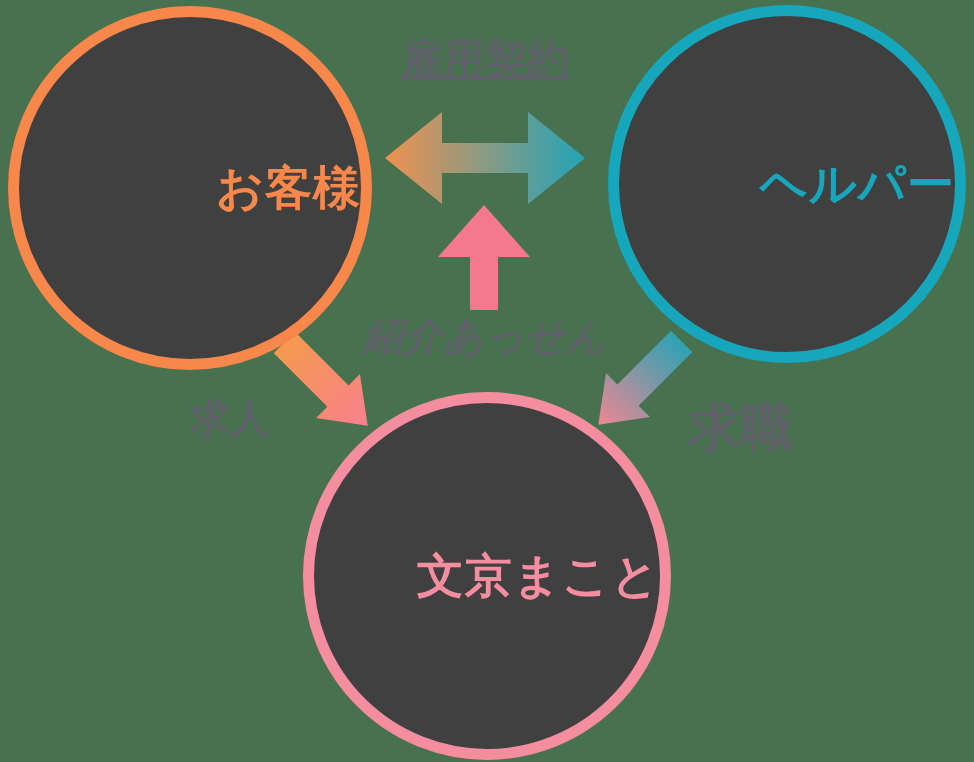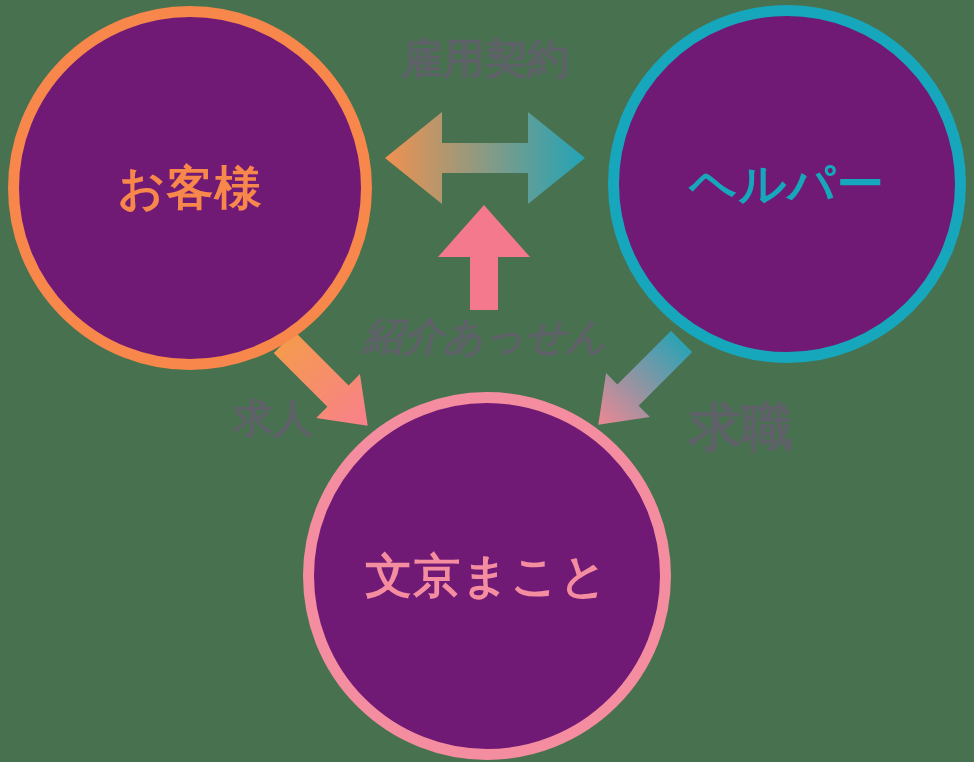--- a/index.html
+++ b/index.html
@@ -7,25 +7,25 @@
     position: relative;
     width: 974px;
     height: 762px;
     overflow: hidden;
     font-family: "Liberation Sans", "DejaVu Sans", sans-serif;
   }
   .circle {
     position: absolute;
     box-sizing: border-box;
     border-radius: 50%;
-    background: #701a75;
+    background: #404040;
     border: 11px solid #ccc;
     display: flex;
     align-items: center;
-    justify-content: center;
+    justify-content: flex-end;
   }
   .circle-label {
     font-size: 47px;
     font-weight: bold;
     letter-spacing: 1px;
     white-space: nowrap;
   }
   .circle-customer { left: 8px;   top: 6px;   width: 364px; height: 364px; }
   .circle-helper   { left: 608px; top: 5px;   width: 358px; height: 358px; }
   .circle-company  { left: 303px; top: 392px; width: 368px; height: 368px; }
@@ -103,21 +103,21 @@
   </div>
 
   <div class="circle circle-company" style="border-color: rgb(245, 141, 160);">
     <span class="circle-label" style="color: rgb(245, 141, 160);">文京まこと</span>
   </div>
 
   <div class="circle circle-helper" style="border-color: rgb(23, 167, 188);">
     <span class="circle-label" style="color: rgb(23, 167, 188);">ヘルパー</span>
   </div>
 
-  <div class="edge-label label-employment" style="color: rgb(94, 98, 104);">雇用契約</div>
+  <div class="edge-label label-employment" style="color: rgb(94, 98, 104); text-decoration: underline;">雇用契約</div>
 
   <div class="edge-label label-referral" style="color: rgb(94, 98, 104); font-style: italic;">紹介あっせん</div>
 
-  <div class="edge-label label-job-offer" style="color: rgb(94, 98, 104); margin-left: 43px;">求人</div>
+  <div class="edge-label label-job-offer" style="color: rgb(94, 98, 104);">求人</div>
 
   <div class="edge-label label-job-seek" style="color: rgb(94, 98, 104);">求職</div>
 
 </div>
 
 </body></html>

